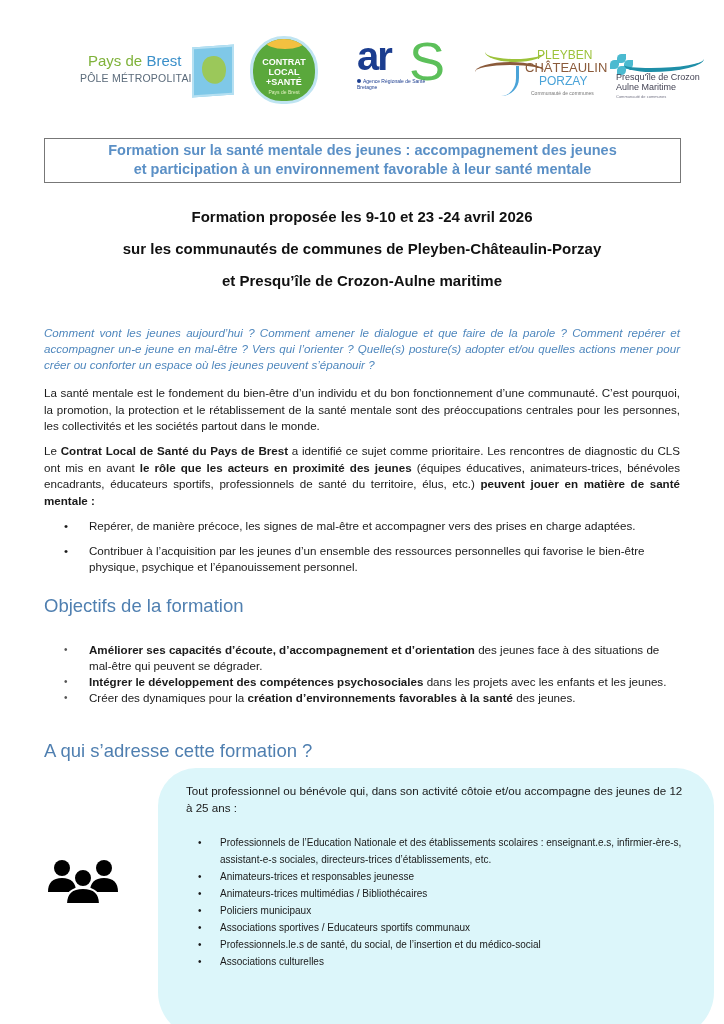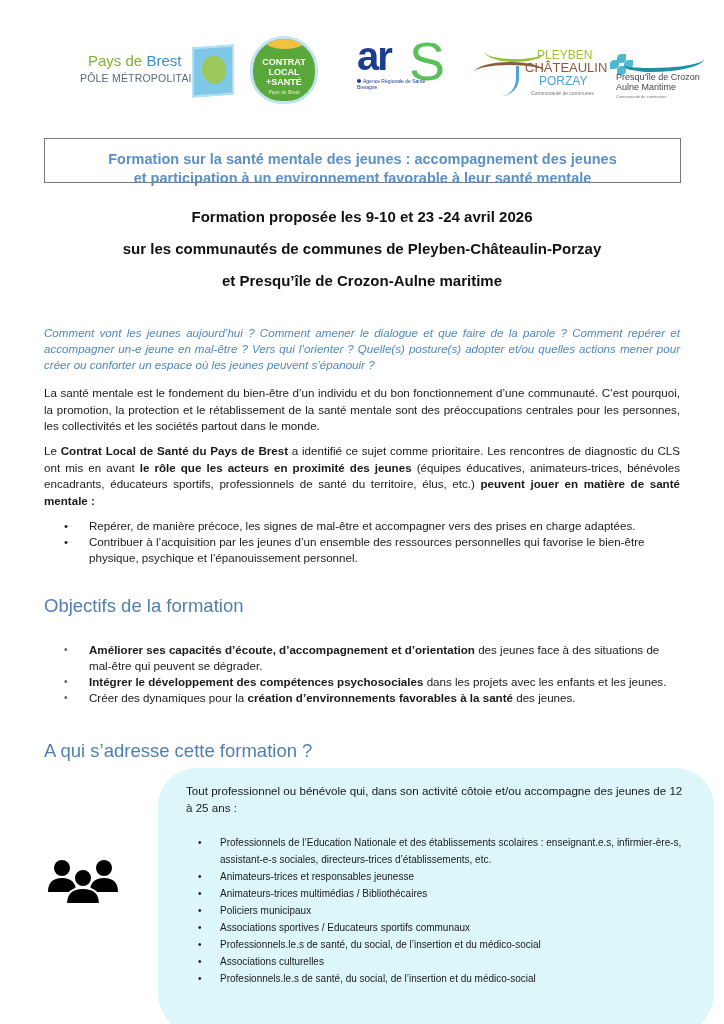--- a/index.html
+++ b/index.html
@@ -40,21 +40,21 @@
   .logo-croz { left: 608px; top: 22px; width: 116px; height: 56px; }
   .logo-croz .flower { position: absolute; left: 2px; top: 2px; width: 22px; height: 22px; }
   .logo-croz .flower i { position: absolute; width: 9px; height: 9px; background: #4bbad0; border-radius: 50% 0 50% 0; }
   .logo-croz .wave { position: absolute; left: 16px; top: 0px; width: 80px; height: 20px; border-bottom: 4px solid #1f8fa8; border-radius: 0 0 80% 40%; }
   .logo-croz .t { position: absolute; left: 8px; top: 20px; font-size: 9px; line-height: 10px; color: #445; }
   .logo-croz .t small { display: block; font-size: 4px; color: #778; }
 
   .title-box {
     position: absolute; left: 44px; top: 138px; width: 637px; height: 45px;
     border: 1.5px solid #777; text-align: center; color: #5b90c6;
-    font-weight: bold; font-size: 14.5px; line-height: 19px; padding-top: 11px;
+    font-weight: bold; font-size: 14.5px; line-height: 19px; padding-top: 2px;
   }
   .subhead { position: absolute; left: 0; width: 724px; text-align: center; font-weight: bold; font-size: 15px; color: #111; }
 
   .intro { position: absolute; left: 44px; top: 325px; width: 636px; font-style: italic; color: #4f87bd; font-size: 11.6px; line-height: 16px; text-align: justify; }
   .para { position: absolute; left: 44px; width: 636px; font-size: 11.6px; line-height: 16.5px; text-align: justify; color: #1a1a1a; }
   .para b { font-weight: bold; }
   .bullets { position: absolute; left: 44px; width: 640px; font-size: 11.6px; line-height: 16px; list-style: none; }
   .bullets li { position: relative; padding-left: 45px; }
   .bullets li::before { content: "•"; position: absolute; left: 20px; top: 0; }
   .obj li::before { font-size: 10px; color: #555; }
@@ -131,21 +131,21 @@
 
 <div class="intro">Comment vont les jeunes aujourd’hui ? Comment amener le dialogue et que faire de la parole ? Comment repérer et accompagner un-e jeune en mal-être ?  Vers qui l’orienter ? Quelle(s) posture(s) adopter et/ou quelles actions mener pour créer ou conforter un espace où les jeunes peuvent s’épanouir ?</div>
 
 <div class="para" style="top:385px">La santé mentale est le fondement du bien-être d’un individu et du bon fonctionnement d’une communauté. C’est pourquoi, la promotion, la protection et le rétablissement de la santé mentale sont des préoccupations centrales pour les personnes, les collectivités et les sociétés partout dans le monde.</div>
 
 <div class="para" style="top:443px">
   <span>Le </span><b>Contrat Local de Santé du Pays de Brest</b><span> a identifié ce sujet comme prioritaire. Les rencontres de diagnostic du CLS ont mis en avant </span><b>le rôle que les acteurs en proximité des jeunes</b><span> (équipes éducatives, animateurs-trices, bénévoles encadrants, éducateurs sportifs, professionnels de santé du territoire, élus, etc.) </span><b>peuvent jouer en matière de santé mentale :</b>
 </div>
 
 <ul class="bullets" style="top:518px">
-  <li style="">Repérer, de manière précoce, les signes de mal-être et accompagner vers des prises en charge adaptées.</li>
+  <li style="margin-bottom:9px">Repérer, de manière précoce, les signes de mal-être et accompagner vers des prises en charge adaptées.</li>
   <li>Contribuer à l’acquisition par les jeunes d’un ensemble des ressources personnelles qui favorise le bien-être physique, psychique et l’épanouissement personnel.</li>
 </ul>
 
 <div class="section-h" style="top:595px">Objectifs de la formation</div>
 
 <ul class="bullets obj" style="top:642px">
   <li><span></span><b>Améliorer ses capacités d’écoute, d’accompagnement et d’orientation</b><span> des jeunes face à des situations de mal-être qui peuvent se dégrader.</span></li>
   <li><span></span><b>Intégrer le développement des compétences psychosociales</b><span> dans les projets avec les enfants et les jeunes.</span></li>
   <li><span>Créer des dynamiques pour la </span><b>création d’environnements favorables à la santé</b><span> des jeunes.</span></li>
 </ul>
@@ -155,21 +155,20 @@
 <div class="audience">
   <div class="lead">Tout professionnel ou bénévole qui, dans son activité côtoie et/ou accompagne des jeunes de 12 à 25 ans :</div>
   <ul>
     <li>Professionnels de l’Education Nationale et des établissements scolaires : enseignant.e.s, infirmier-ère-s, assistant-e-s sociales, directeurs-trices d’établissements, etc.</li>
     <li>Animateurs-trices et responsables jeunesse</li>
     <li>Animateurs-trices multimédias / Bibliothécaires</li>
     <li>Policiers municipaux</li>
     <li>Associations sportives / Educateurs sportifs communaux</li>
     <li>Professionnels.le.s de santé, du social, de l’insertion et du médico-social</li>
     <li>Associations culturelles</li>
-    <li>Profesionnels.le.s de santé, du social, de l’insertion et du médico-social</li>
   </ul>
 </div>
 
 <svg class="people" viewBox="0 0 70 46">
   <circle cx="14" cy="10" r="8" fill="#000"></circle>
   <path d="M0 34 Q0 20 14 20 Q28 20 28 34 Z" fill="#000"></path>
   <circle cx="56" cy="10" r="8" fill="#000"></circle>
   <path d="M42 34 Q42 20 56 20 Q70 20 70 34 Z" fill="#000"></path>
   <circle cx="35" cy="20" r="9" fill="#000" stroke="#fff" stroke-width="2"></circle>
   <path d="M18 46 Q18 30 35 30 Q52 30 52 46 Z" fill="#000" stroke="#fff" stroke-width="2"></path>

